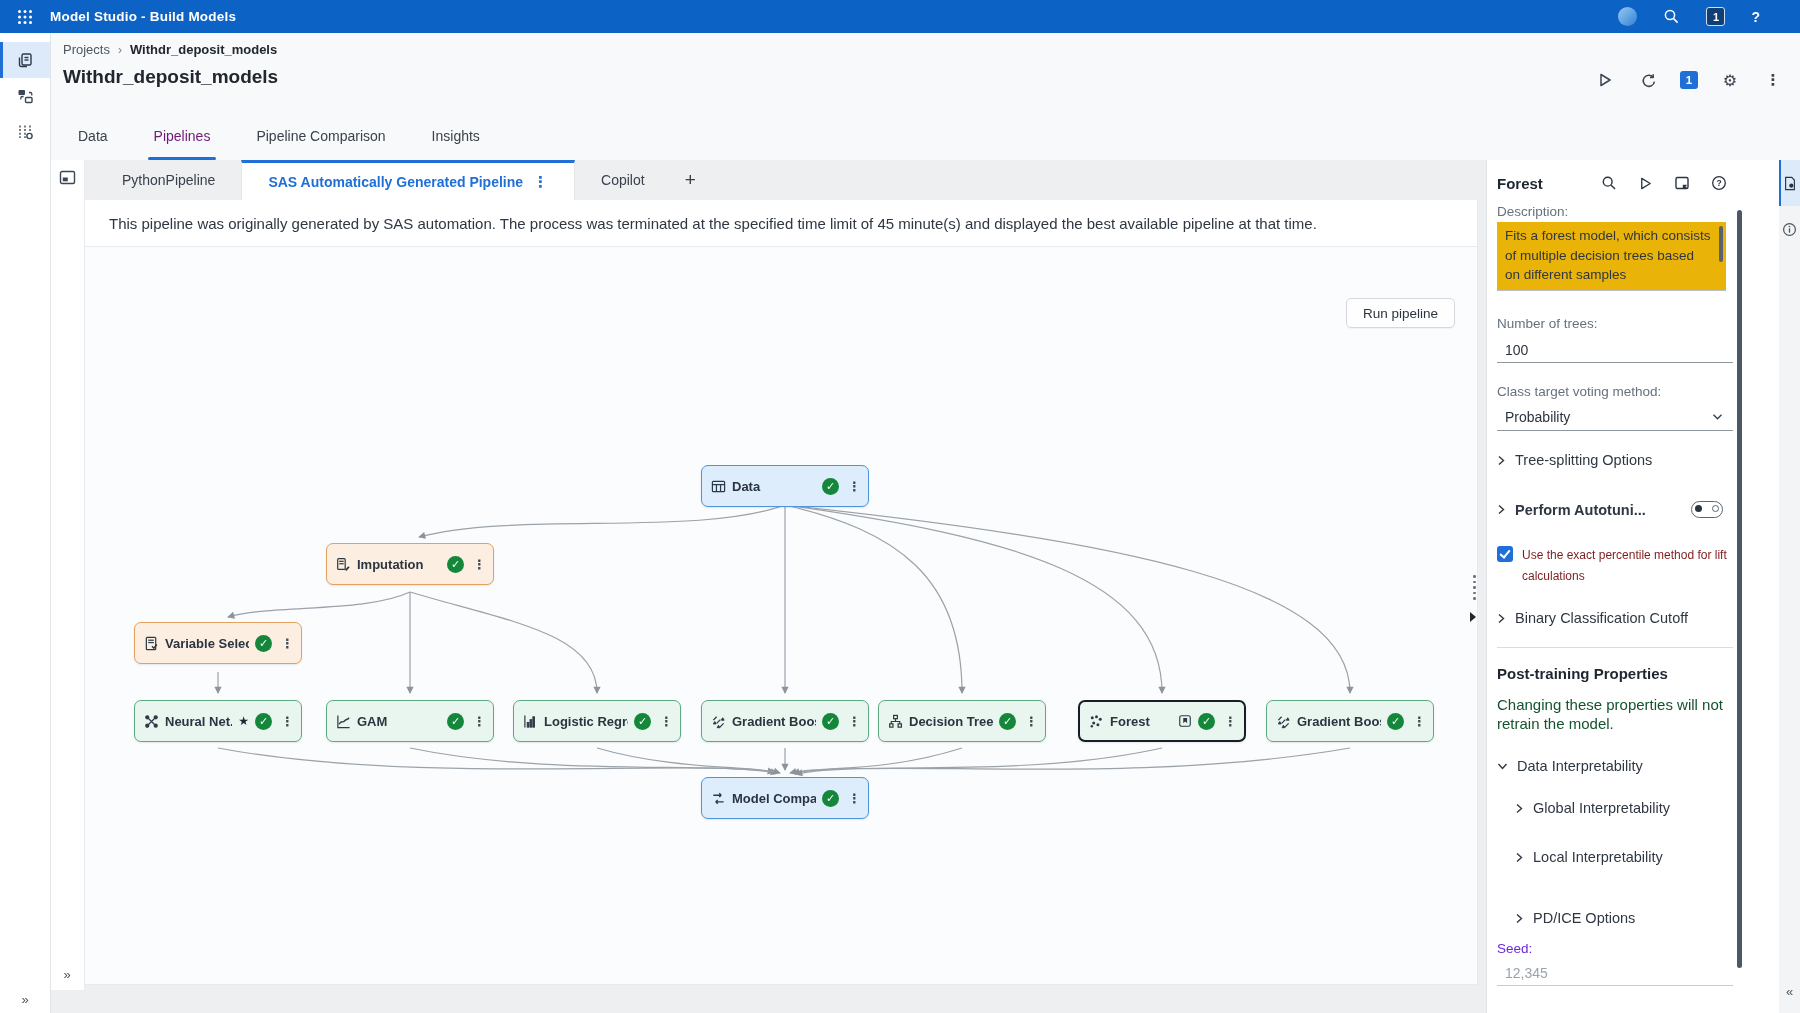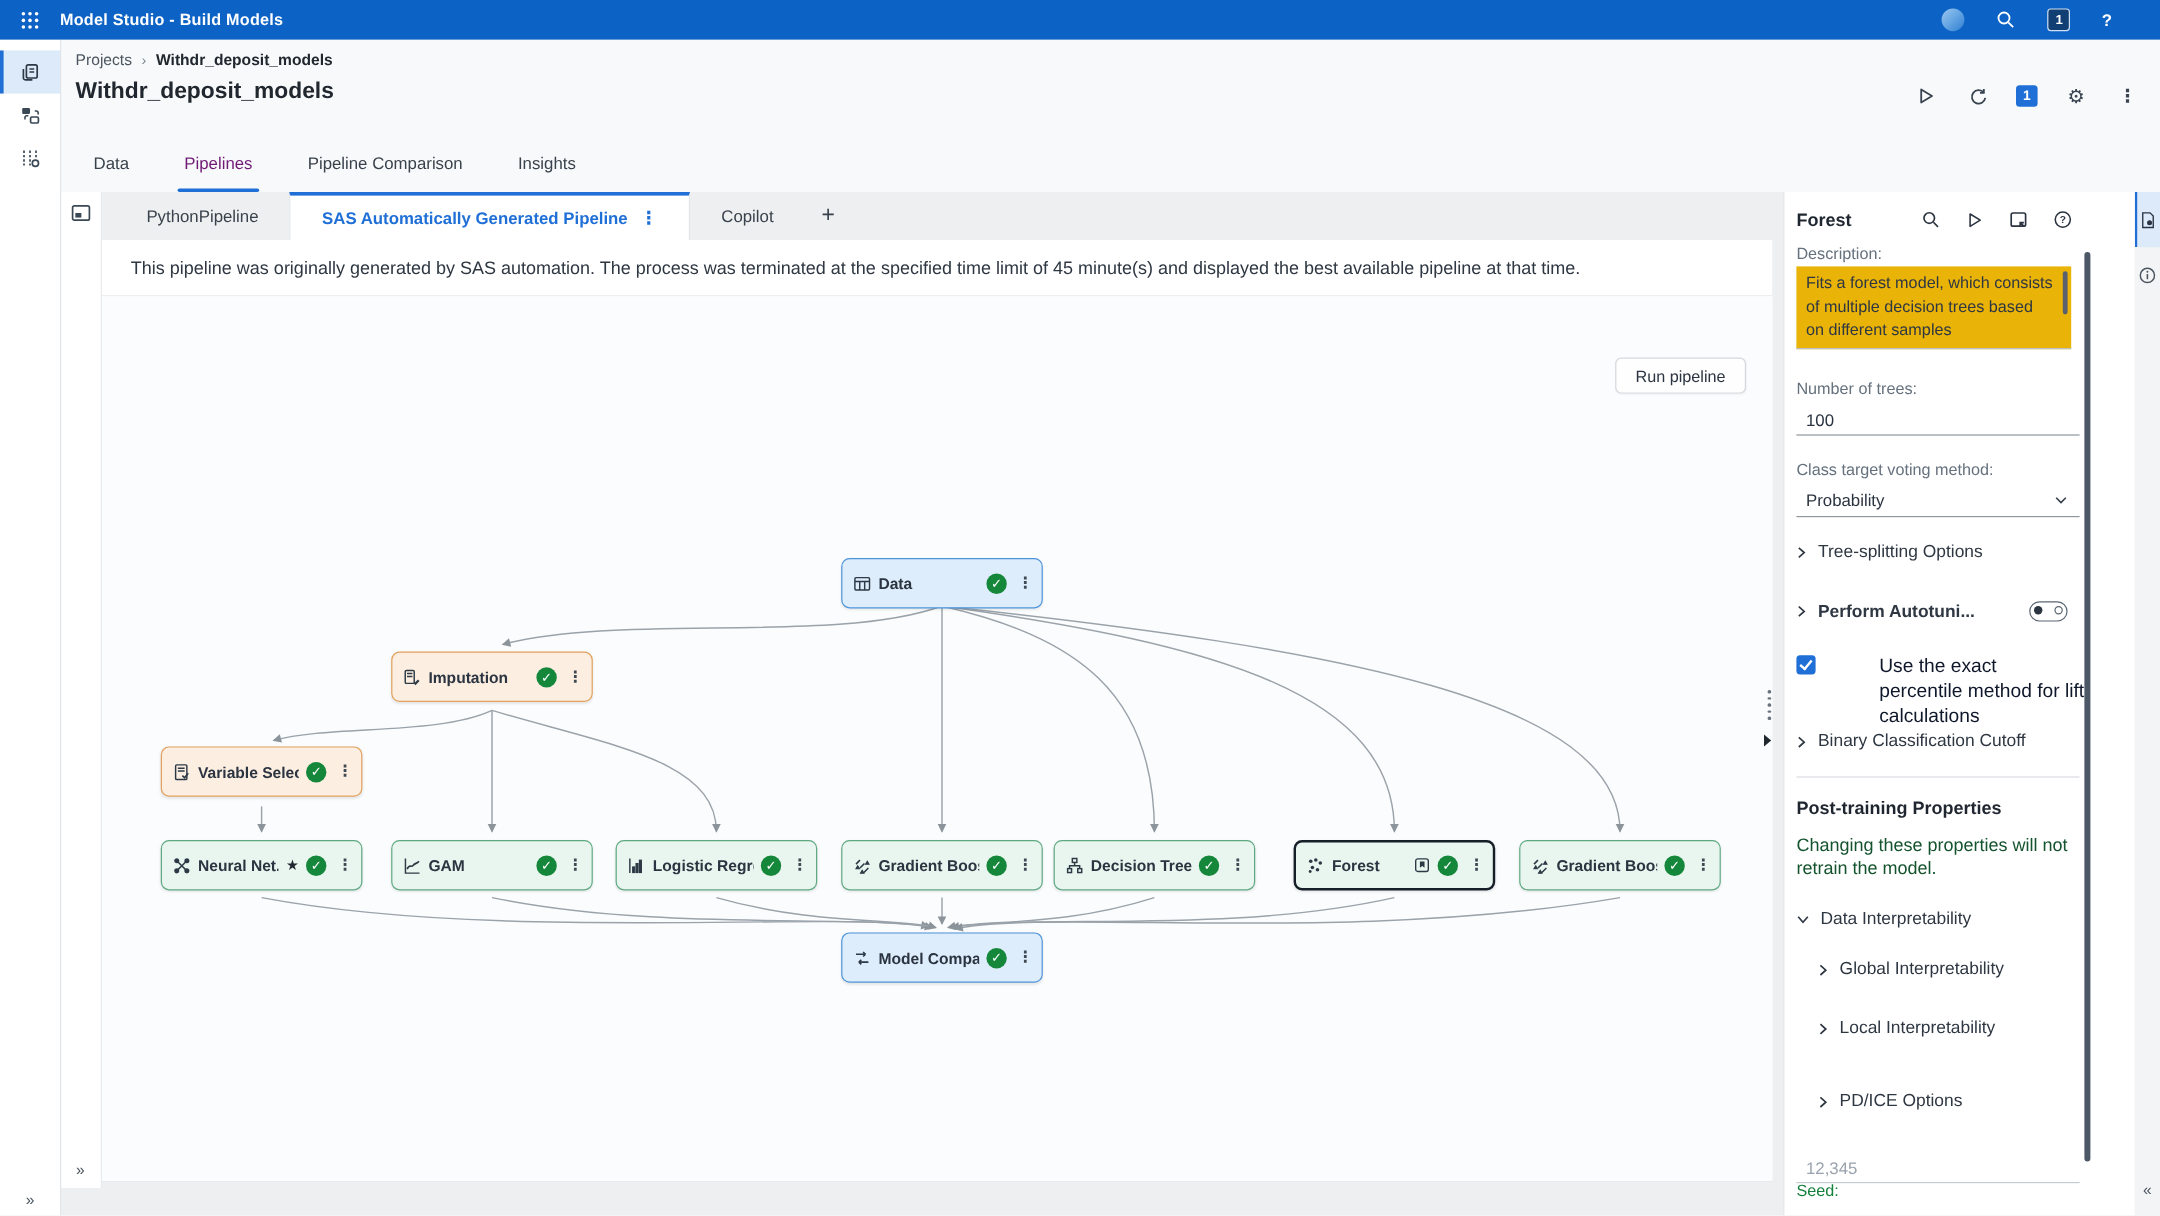--- a/index.html
+++ b/index.html
@@ -115,25 +115,25 @@
          font-size:14.5px;color:#2e3742;cursor:pointer;}
   .p-row.indent{left:28px;width:228px;}
   .toggle{margin-left:auto;margin-right:20px;width:30px;height:15px;border:1.5px solid #5a6472;border-radius:9px;
           position:relative;cursor:pointer;flex:none;}
   .toggle .on{position:absolute;left:3px;top:2.5px;width:7px;height:7px;border-radius:50%;background:#2b3440;}
   .toggle .off{position:absolute;right:3px;top:2.5px;width:7px;height:7px;border-radius:50%;border:1.5px solid #5a6472;box-sizing:border-box;}
   .chkrow{position:absolute;left:10px;width:240px;display:flex;gap:9px;cursor:pointer;}
   .chkbox{width:16px;height:16px;background:#1f6fd6;border-radius:3px;flex:none;position:relative;margin-top:1px;}
   .chkbox::after{content:"";position:absolute;left:5px;top:2px;width:4px;height:8px;
                  border:solid #fff;border-width:0 2px 2px 0;transform:rotate(40deg);}
-  .chklabel{font-size:16px;line-height:21px;color:#0f172a;margin-left:44px;}
+  .chklabel{font-size:12px;line-height:21px;color:#7f1d1d;}
   .p-div{position:absolute;left:10px;width:236px;height:1px;background:#d9dde1;}
   .p-section-title{position:absolute;left:10px;font-size:15px;font-weight:bold;color:#1f2630;}
   .p-note{position:absolute;left:10px;width:230px;font-size:15px;line-height:19px;color:#14532d;}
-  .p-label.dis{color:#15803d;margin-top:44px;}
+  .p-label.dis{color:#6d28d9;}
   .p-input.dis{color:#9aa3ad;border-bottom-color:#c7ccd1;}
   .p-scroll{position:absolute;right:37px;top:50px;bottom:45px;width:5px;background:#4d5866;border-radius:3px;}
 
   
   .rstrip{position:absolute;top:160px;left:1779px;width:21px;bottom:0;background:#f3f4f6;z-index:7;}
   .rstrip .cell{width:21px;height:46px;display:flex;align-items:center;justify-content:center;cursor:pointer;}
   .rstrip .cell.sel{background:#ddeafa;box-shadow:inset 2px 0 0 #1f6fd6;}
   .rstrip .collapse{position:absolute;bottom:14px;width:21px;text-align:center;font-size:13px;color:#4c5660;cursor:pointer;}
 </style>
 </head>

